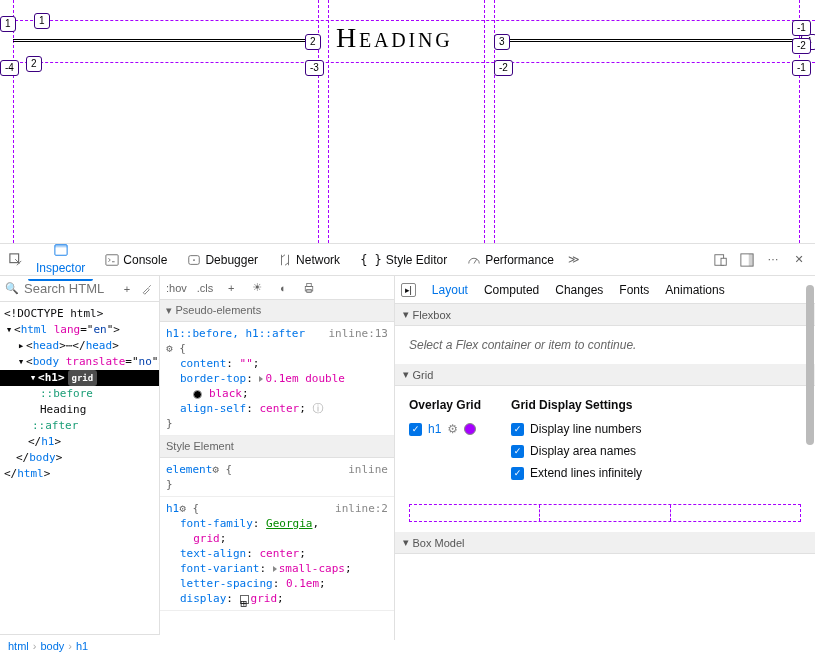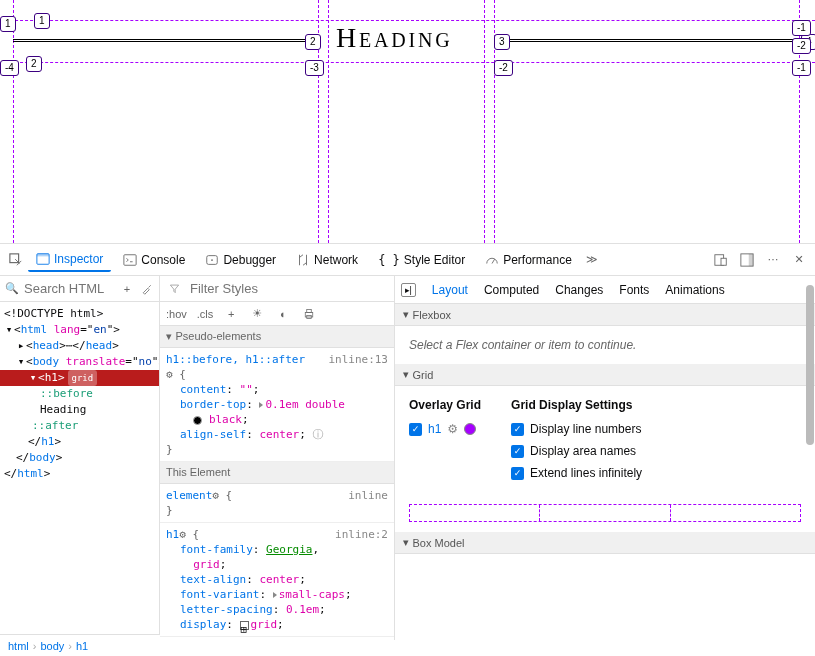--- a/index.html
+++ b/index.html
@@ -9,37 +9,37 @@
 .preview { height: 243px; position: relative; background: #fff; overflow: hidden; }
 .preview-heading { position: absolute; left: 336px; top: 22px; font-family: Georgia, serif; font-size: 28px; font-variant: small-caps; letter-spacing: 0.1em; font-weight: normal; color: #000; }
 .grid-line-h { position: absolute; left: 0; right: 0; border-top: 1px dashed #a600ff; }
 .grid-line-v { position: absolute; top: 0; bottom: 0; border-left: 1px dashed #a600ff; }
 .grid-dbl { position: absolute; height: 0; border-top: 3px double #000; }
 .grid-badge { position: absolute; background: #fff; border: 1px solid #3b0080; border-radius: 3px; font-size: 10px; padding: 0 4px; line-height: 14px; color: #000; }
 
 
 .toolbar { height: 32px; border-top: 1px solid #e0e0e0; display: flex; align-items: center; gap: 4px; padding: 0 8px; }
 .tool-btn { display: flex; align-items: center; gap: 4px; padding: 4px 8px; border-radius: 2px; cursor: pointer; font-size: 12px; }
-.tool-btn.active { border-bottom: 2px solid #0074e8; color: #0074e8; }
+.tool-btn.active { border-bottom: 2px solid #0074e8; color: #0074e8; flex-direction: column; }
 .tool-icon { width: 14px; height: 14px; display: inline-block; }
 .toolbar-right { margin-left: auto; display: flex; gap: 10px; align-items: center; }
 
 
 .panels { display: flex; height: 365px; border-top: 1px solid #e0e0e0; }
 .panel-dom { width: 160px; border-right: 1px solid #e0e0e0; display: flex; flex-direction: column; }
 .panel-styles { width: 235px; border-right: 1px solid #e0e0e0; display: flex; flex-direction: column; }
 .panel-layout { flex: 1; display: flex; flex-direction: column; }
 
 .search-row { display: flex; align-items: center; height: 26px; border-bottom: 1px solid #e0e0e0; padding: 0 4px; gap: 4px; }
 .search-input { flex: 1; border: none; font-size: 13px; outline: none; min-width: 0; }
 .icon-btn { width: 16px; height: 16px; cursor: pointer; display: flex; align-items: center; justify-content: center; color: #666; }
 
 .dom-tree { flex: 1; overflow: auto; font-family: Menlo, Consolas, monospace; font-size: 11px; line-height: 16px; padding: 4px 0; }
 .dom-line { white-space: nowrap; padding: 0 4px; }
-.dom-line.selected { background: #b91c1c; color: #fff; }
+.dom-line.selected { background: #000000; color: #fff; font-weight: bold; }
 .dom-twisty { display: inline-block; width: 10px; text-align: center; cursor: pointer; }
 .dom-tag { color: #0074e8; }
 .dom-attr-n { color: #dd00a9; }
 .dom-attr-v { color: #003eaa; }
 .dom-pseudo { color: #1b9e77; }
 .dom-line.selected .dom-tag, .dom-line.selected .dom-attr-n, .dom-line.selected .dom-attr-v, .dom-line.selected .dom-pseudo { color: #fff; }
 .grid-pill { display:inline-block; background:#fff; color:#5b5b5b; border-radius:3px; padding:0 4px; font-size:9px; margin-left:3px;}
 .dom-line.selected .grid-pill { background:rgba(255,255,255,0.3); color:#fff; }
 
 .styles-filter { display: flex; align-items: center; height: 26px; padding: 0 6px; gap: 8px; border-bottom: 1px solid #e0e0e0; }
@@ -191,28 +191,20 @@
         <div class="dom-line" style="padding-left: 40px;"><span class="dom-pseudo">::before</span></div>
         <div class="dom-line" style="padding-left: 40px;">Heading</div>
         <div class="dom-line" style="padding-left: 32px;"><span class="dom-pseudo">::after</span></div>
         <div class="dom-line" style="padding-left: 28px;">&lt;/<span class="dom-tag">h1</span>&gt;</div>
         <div class="dom-line" style="padding-left: 16px;">&lt;/<span class="dom-tag">body</span>&gt;</div>
         <div class="dom-line" style="padding-left: 4px;">&lt;/<span class="dom-tag">html</span>&gt;</div>
       </div>
   </div>
 
   <div class="panel-styles">
-    <div class="styles-filter">
-      <span class="icon-btn">
-          <svg width="11" height="11" viewBox="0 0 16 16">
-            <path d="M2 3 L14 3 L9 9 L9 14 L7 12 L7 9 Z" fill="none" stroke="#888"></path>
-          </svg>
-        </span>
-      <input class="search-input" placeholder="Filter Styles" style="">
-    </div>
     <div class="styles-icons">
       <span>:hov</span>
       <span>.cls</span>
       <span class="icon-btn">+</span>
       <span class="icon-btn">☀</span>
       <span class="icon-btn">◐</span>
       <span class="icon-btn">
           <svg width="12" height="12" viewBox="0 0 16 16">
             <rect x="3" y="6" width="10" height="6" fill="none" stroke="#666"></rect>
             <rect x="5" y="2" width="6" height="4" fill="none" stroke="#666"></rect>
@@ -232,21 +224,21 @@
           </div>
         <div style="color:#666">⚙ {</div>
         <div class="rule-body" id="rule1-decls">
             <div><span class="prop-n">content</span>: <span class="prop-v">""</span>;</div>
             <div><span class="prop-n">border-top</span>: <span class="twirl"></span><span class="prop-v">0.1em double</span><br>&nbsp;&nbsp;<span class="swatch" style="background:#000"></span> <span class="prop-v">black</span>;</div>
             <div><span class="prop-n">align-self</span>: <span class="prop-v">center</span>; <span style="color:#aaa">ⓘ</span></div>
           </div>
         <div style="color:#666">}</div>
       </div>
       <div class="section-hdr">
-          <span>This Element</span>
+          <span>Style Element</span>
         </div>
       <div class="rule">
         <div class="rule-head"><span class="sel">element</span> ⚙ { <span class="rule-src">inline</span></div>
         <div style="color:#666">}</div>
       </div>
       <div class="rule">
         <div class="rule-head"><span class="sel">h1</span> ⚙ { <span class="rule-src">inline:2</span></div>
         <div class="rule-body" id="rule3-decls">
             <div><span class="prop-n">font-family</span>: <span class="prop-link">Georgia</span>,<br>&nbsp;&nbsp;<span class="prop-v">grid</span>;</div>
             <div><span class="prop-n">text-align</span>: <span class="prop-v">center</span>;</div>

